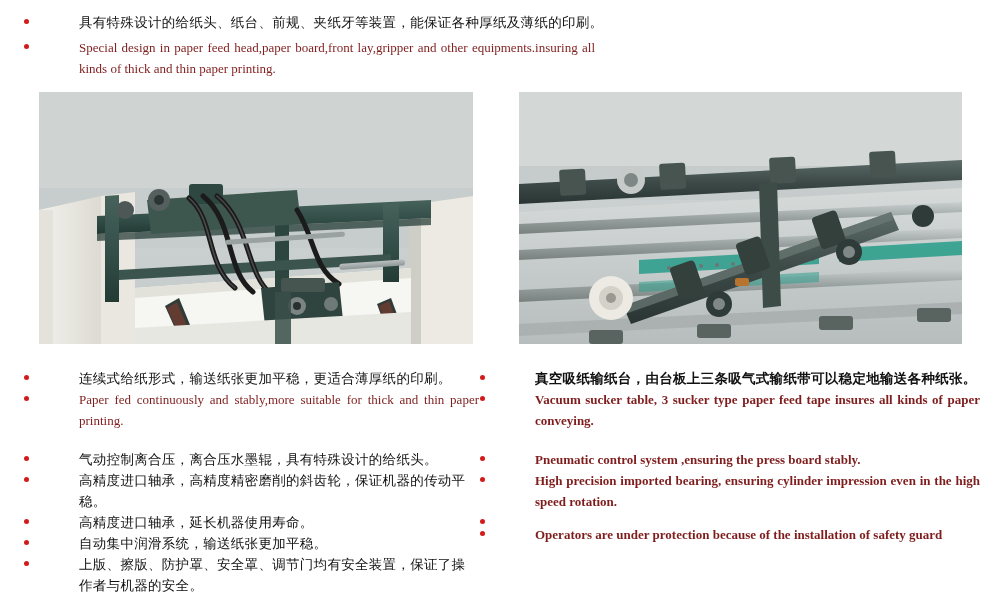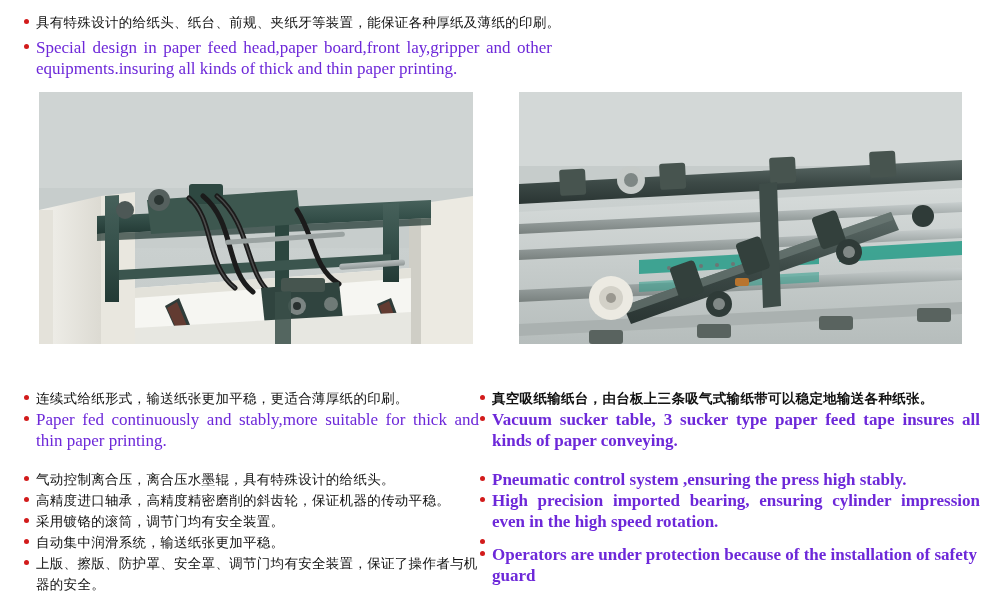--- a/index.html
+++ b/index.html
@@ -19,42 +19,43 @@
   .page {
     position: relative;
     width: 1000px;
     height: 595px;
   }
 
   
   .bullet-row {
     display: flex;
     align-items: flex-start;
+    gap: 43px;
   }
   .bullet {
     flex: 0 0 auto;
     width: 5px;
     height: 5px;
     border-radius: 50%;
     background: #d21b1b;
     margin-top: 7px;
     margin-right: 7px;
   }
   .txt-cn {
     font-family: "DejaVu Sans", sans-serif;
     font-size: 13.5px;
     line-height: 21px;
     letter-spacing: 0.3px;
     color: #111111;
   }
   .txt-en {
     font-family: "Liberation Serif", serif;
-    font-size: 17px;
+    font-size: 13px;
     line-height: 21px;
-    color: #6d28d9;
+    color: #7f1d1d;
   }
   .justify {
     text-align: justify;
     text-align-last: left;
   }
 
   
   #top-block {
     position: absolute;
     left: 24px;
@@ -96,21 +97,20 @@
   }
   #col-right {
     position: absolute;
     left: 480px;
     top: 368px;
     width: 500px;
     font-weight: bold;
   }
   .para-group {
     margin-bottom: 4px;
-    margin-top: 20px;
   }
   .gap-lg {
     height: 14px;
   }
 </style>
 </head>
 <body>
 
 <div class="page">
 
@@ -322,21 +322,21 @@
       <div class="bullet-row">
         <span class="bullet"></span>
         <div class="txt-cn">气动控制离合压，离合压水墨辊，具有特殊设计的给纸头。</div>
       </div>
       <div class="bullet-row">
         <span class="bullet"></span>
         <div class="txt-cn">高精度进口轴承，高精度精密磨削的斜齿轮，保证机器的传动平稳。</div>
       </div>
       <div class="bullet-row">
         <span class="bullet"></span>
-        <div class="txt-cn">采用镀铬的滚筒，调节门均有安全装置。</div>
+        <div class="txt-cn">高精度进口轴承，延长机器使用寿命。</div>
       </div>
       <div class="bullet-row">
         <span class="bullet"></span>
         <div class="txt-cn">自动集中润滑系统，输送纸张更加平稳。</div>
       </div>
       <div class="bullet-row">
         <span class="bullet"></span>
         <div class="txt-cn">上版、擦版、防护罩、安全罩、调节门均有安全装置，保证了操作者与机器的安全。</div>
       </div>
     </div>
@@ -352,21 +352,21 @@
         <span class="bullet"></span>
         <div class="txt-en justify">Vacuum sucker table, 3 sucker type paper feed tape insures all kinds of paper conveying.</div>
       </div>
     </div>
 
     <div class="gap-lg"></div>
 
     <div>
       <div class="bullet-row">
         <span class="bullet"></span>
-        <div class="txt-en">Pneumatic control system ,ensuring the press high stably.</div>
+        <div class="txt-en">Pneumatic control system ,ensuring the press board stably.</div>
       </div>
       <div class="bullet-row">
         <span class="bullet"></span>
         <div class="txt-en justify">High precision imported bearing, ensuring cylinder impression even in the high speed rotation.</div>
       </div>
       <div class="bullet-row">
         <span class="bullet"></span>
       </div>
       <div class="bullet-row">
         <span class="bullet"></span>

